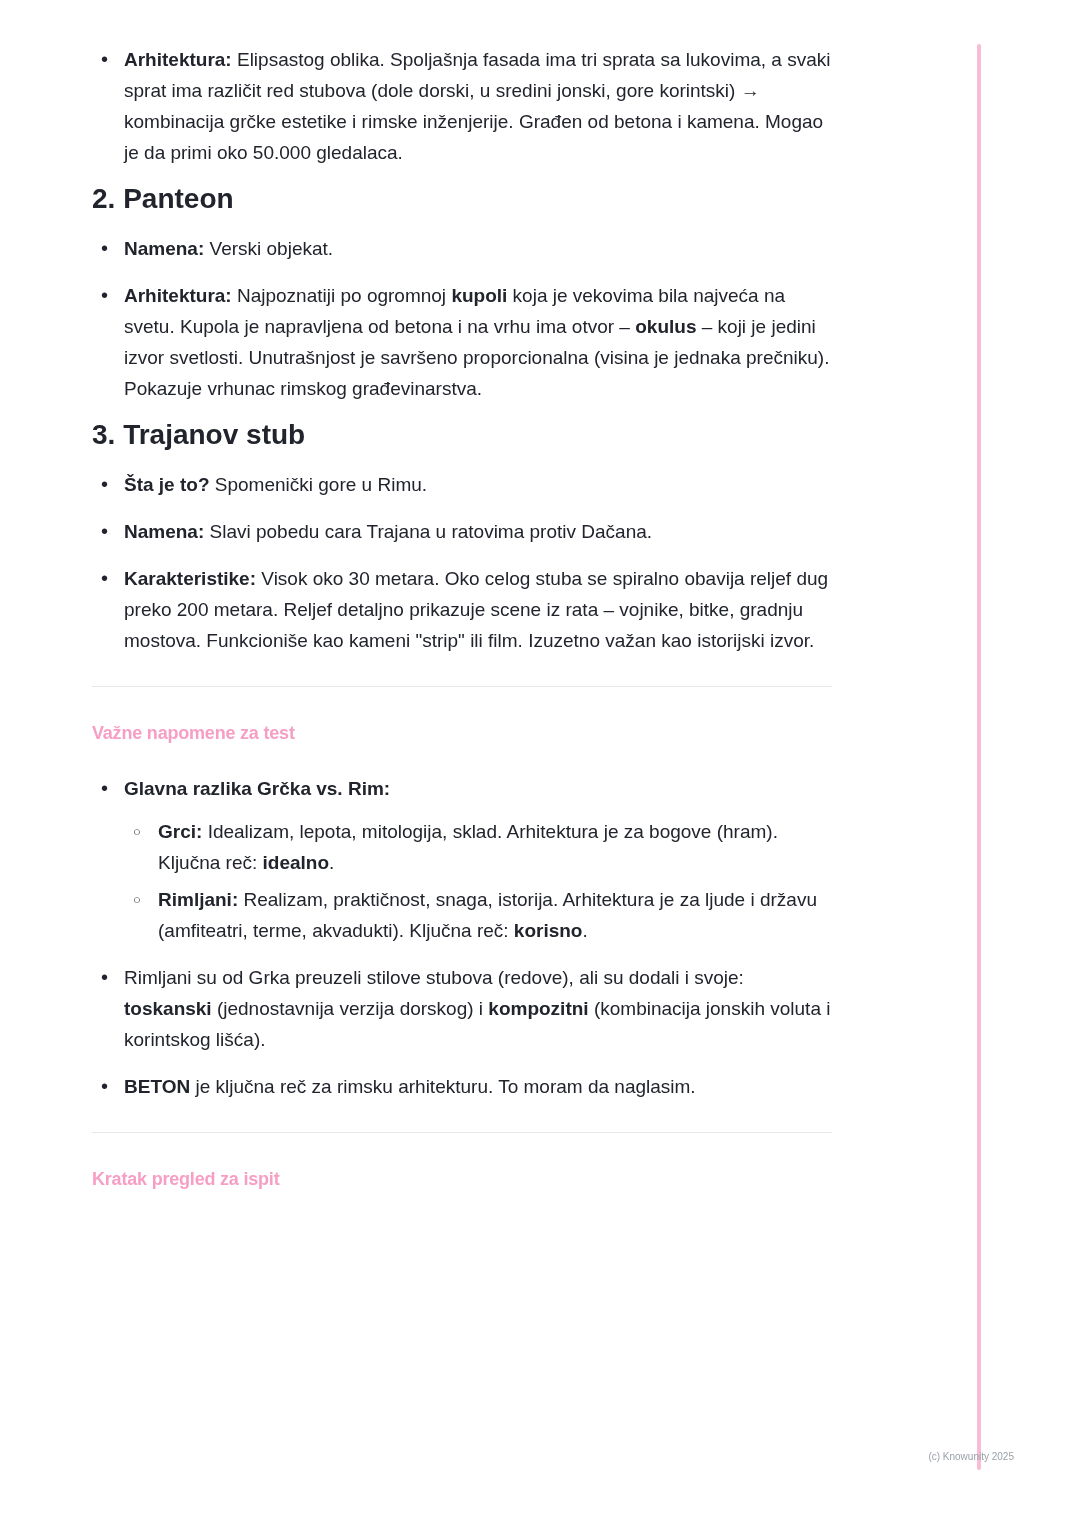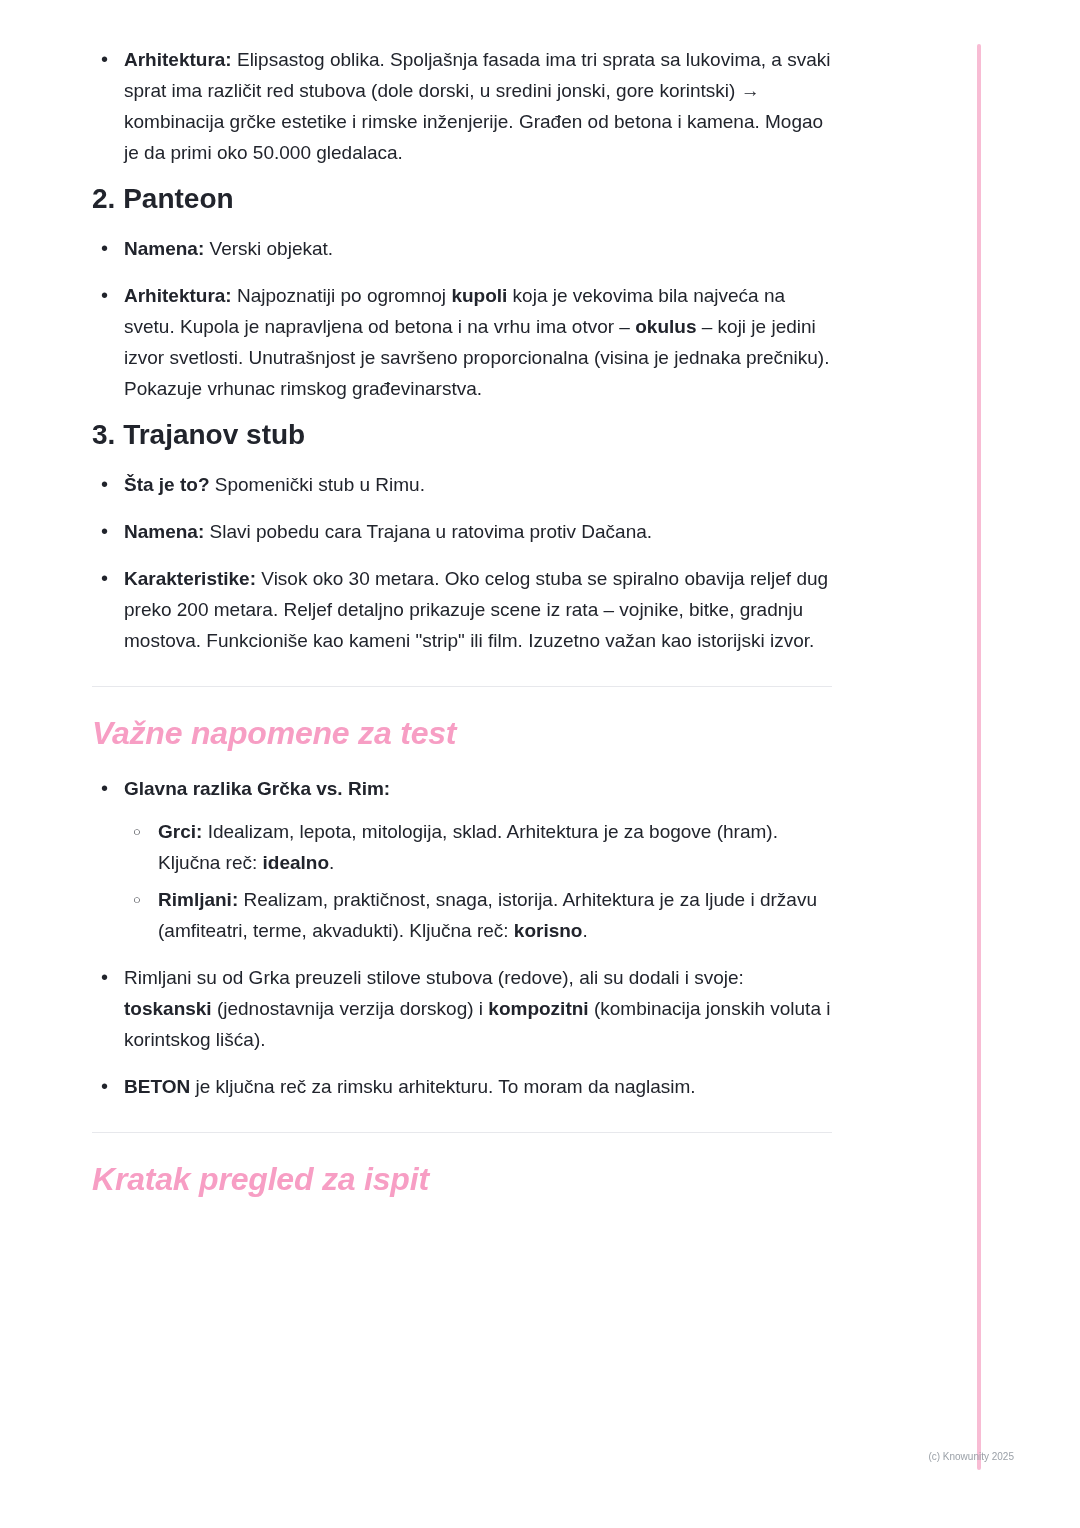--- a/index.html
+++ b/index.html
@@ -53,27 +53,26 @@
   }
   ul.nested > li:last-child{margin-bottom:0;}
   strong{font-weight:700;color:var(--text);}
   h3.section{
     font-size:28px;
     font-weight:700;
     margin:18px 0 22px 0;
     line-height:25px;
   }
   h2.accent{
-    font-size:32px;
+    font-size:18px;
     font-weight:700;
     color:var(--accent);
     margin:0 0 24px 0;
     line-height:32px;
     letter-spacing:-0.2px;
-    font-style:italic;
   }
   hr.divider{
     border:none;
     border-top:1px solid var(--divider);
     margin:30px 0 30px 0;
   }
   .edge-line{
     position:absolute;
     right:99px;
     top:44px;
@@ -100,21 +99,21 @@
       <ul class="bullets top">
         <li><strong>Arhitektura:</strong><span> Elipsastog oblika. Spoljašnja fasada ima tri sprata sa lukovima, a svaki sprat ima različit red stubova (dole dorski, u sredini jonski, gore korintski) → kombinacija grčke estetike i rimske inženjerije. Građen od betona i kamena. Mogao je da primi oko 50.000 gledalaca.</span></li>
       </ul>
       <h3 class="section">2. Panteon</h3>
       <ul class="bullets top">
         <li><strong>Namena:</strong><span> Verski objekat.</span></li>
         <li><strong>Arhitektura:</strong><span> Najpoznatiji po ogromnoj </span><strong>kupoli</strong><span> koja je vekovima bila najveća na svetu. Kupola je napravljena od betona i na vrhu ima otvor – </span><strong>okulus</strong><span> – koji je jedini izvor svetlosti. Unutrašnjost je savršeno proporcionalna (visina je jednaka prečniku). Pokazuje vrhunac rimskog građevinarstva.</span></li>
       </ul>
       <h3 class="section">3. Trajanov stub</h3>
       <ul class="bullets top">
-        <li><strong>Šta je to?</strong><span> Spomenički stub u Rimu.</span></li>
+        <li><strong>Šta je to?</strong><span> Spomenički gore u Rimu.</span></li>
         <li><strong>Namena:</strong><span> Slavi pobedu cara Trajana u ratovima protiv Dačana.</span></li>
         <li><strong>Karakteristike:</strong><span> Visok oko 30 metara. Oko celog stuba se spiralno obavija reljef dug preko 200 metara. Reljef detaljno prikazuje scene iz rata – vojnike, bitke, gradnju mostova. Funkcioniše kao kameni "strip" ili film. Izuzetno važan kao istorijski izvor.</span></li>
       </ul>
       <hr class="divider">
       <h2 class="accent">Važne napomene za test</h2>
       <ul class="bullets top">
         <li><strong>Glavna razlika Grčka vs. Rim:</strong><ul class="bullets nested">
             <li><strong>Grci:</strong><span> Idealizam, lepota, mitologija, sklad. Arhitektura je za bogove (hram). Ključna reč: </span><strong>idealno</strong><span>.</span></li>
             <li><strong>Rimljani:</strong><span> Realizam, praktičnost, snaga, istorija. Arhitektura je za ljude i državu (amfiteatri, terme, akvadukti). Ključna reč: </span><strong>korisno</strong><span>.</span></li>
           </ul></li>

